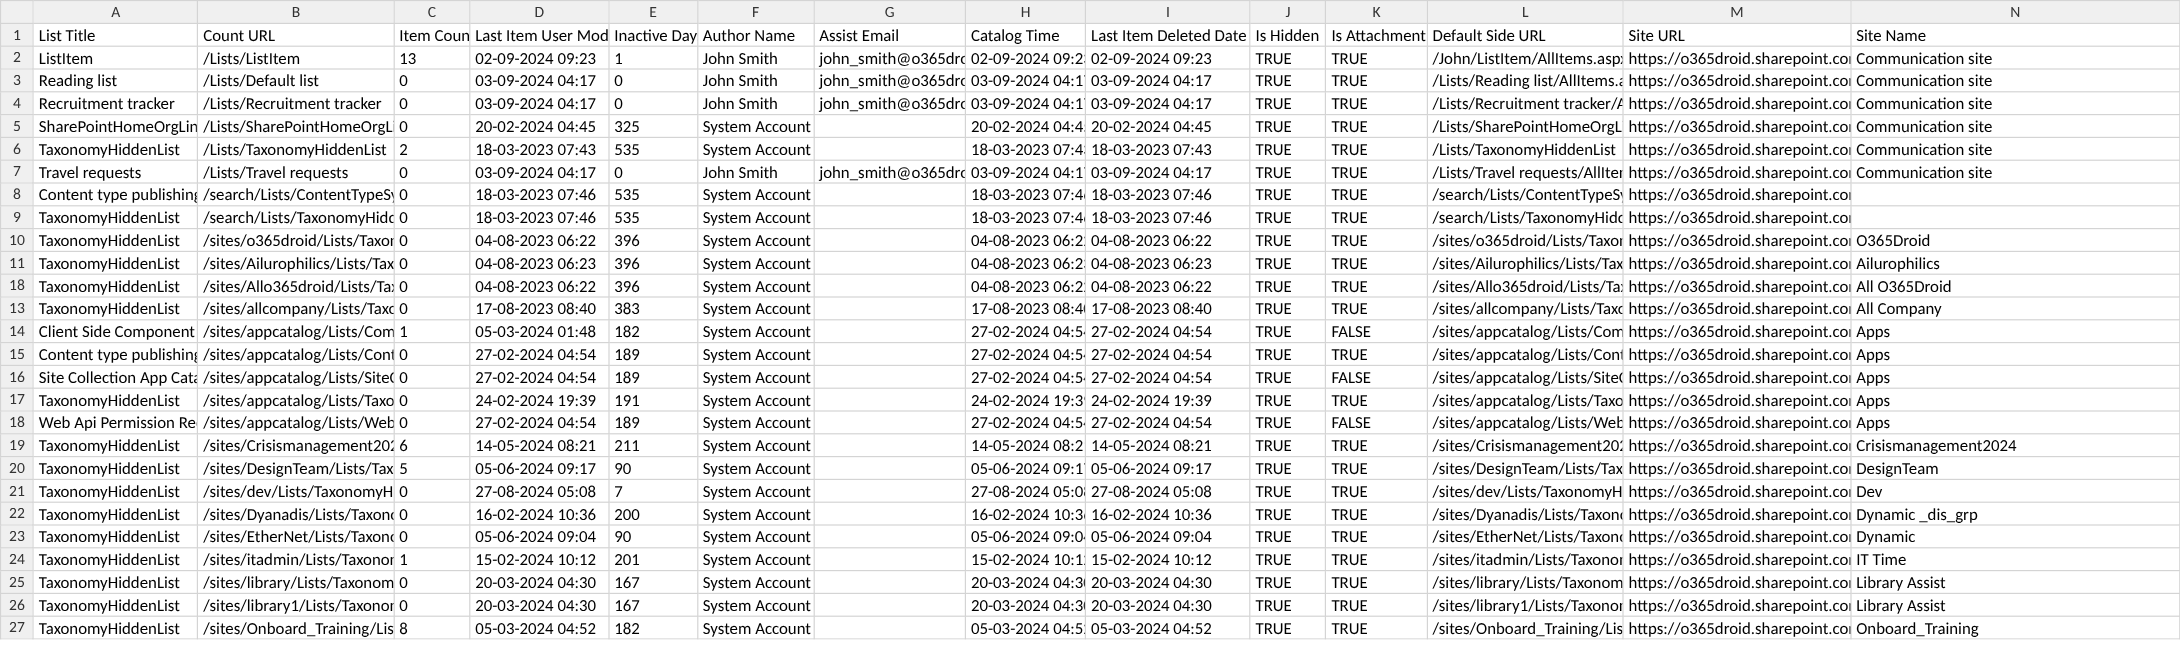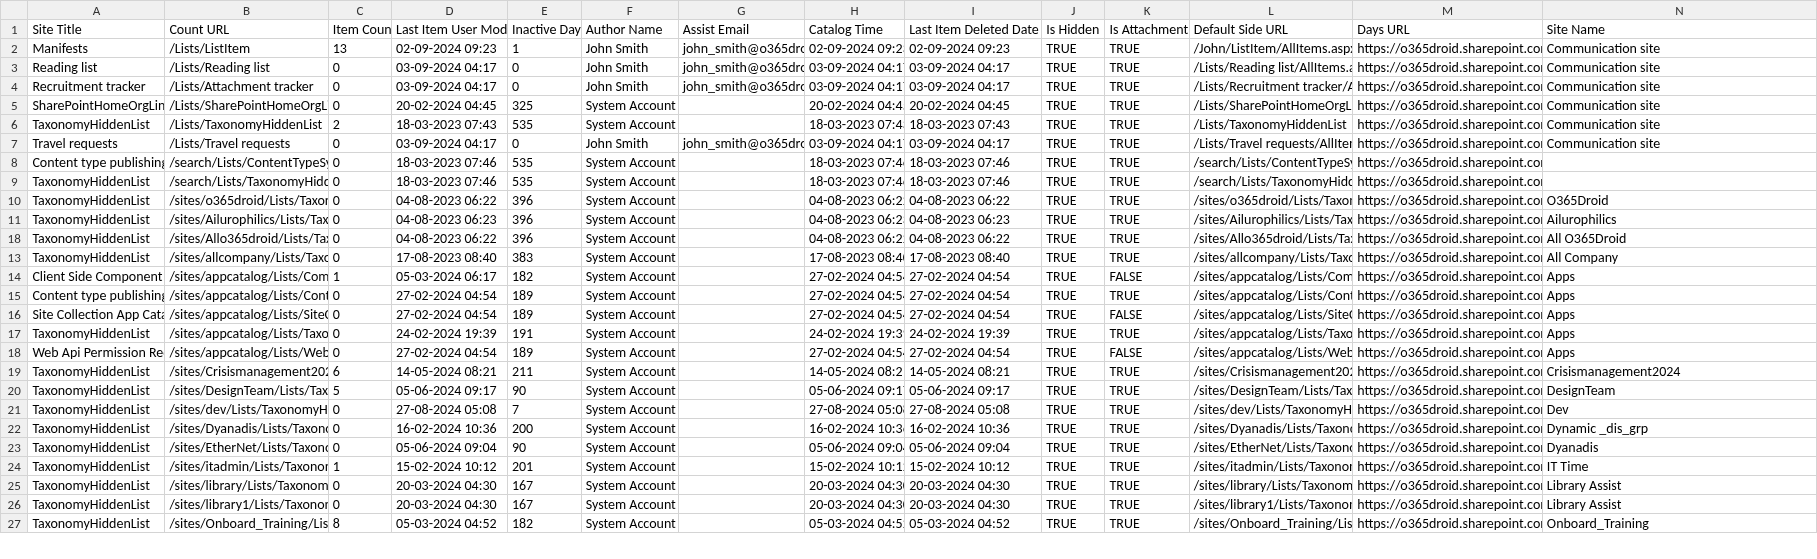--- a/index.html
+++ b/index.html
@@ -60,73 +60,73 @@
         <th>J</th>
         <th>K</th>
         <th>L</th>
         <th>M</th>
         <th>N</th>
       </tr>
   </thead>
   <tbody>
       <tr>
         <td class="rowhdr">1</td>
-        <td>Site Title</td>
+        <td>List Title</td>
         <td>Count URL</td>
         <td>Item Count</td>
         <td>Last Item User Modified Date</td>
         <td>Inactive Days</td>
         <td>Author Name</td>
         <td>Assist Email</td>
         <td>Catalog Time</td>
         <td>Last Item Deleted Date</td>
         <td>Is Hidden</td>
         <td>Is Attachment Enabled</td>
         <td>Default Side URL</td>
-        <td>Days URL</td>
+        <td>Site URL</td>
         <td>Site Name</td>
       </tr>
       <tr>
         <td class="rowhdr">2</td>
-        <td>Manifests</td>
+        <td>ListItem</td>
         <td>/Lists/ListItem</td>
         <td class="num">13</td>
         <td class="num">02-09-2024 09:23</td>
         <td class="num">1</td>
         <td>John Smith</td>
         <td>john_smith@o365droid.com</td>
         <td>02-09-2024 09:23</td>
         <td class="num">02-09-2024 09:23</td>
         <td class="num">TRUE</td>
         <td class="num">TRUE</td>
         <td>/John/ListItem/AllItems.aspx</td>
         <td>https://o365droid.sharepoint.com</td>
         <td>Communication site</td>
       </tr>
       <tr>
         <td class="rowhdr">3</td>
         <td>Reading list</td>
-        <td>/Lists/Reading list</td>
+        <td>/Lists/Default list</td>
         <td class="num">0</td>
         <td class="num">03-09-2024 04:17</td>
         <td class="num">0</td>
         <td>John Smith</td>
         <td>john_smith@o365droid.com</td>
         <td>03-09-2024 04:17</td>
         <td class="num">03-09-2024 04:17</td>
         <td class="num">TRUE</td>
         <td class="num">TRUE</td>
         <td>/Lists/Reading list/AllItems.aspx</td>
         <td>https://o365droid.sharepoint.com</td>
         <td>Communication site</td>
       </tr>
       <tr>
         <td class="rowhdr">4</td>
         <td>Recruitment tracker</td>
-        <td>/Lists/Attachment tracker</td>
+        <td>/Lists/Recruitment tracker</td>
         <td class="num">0</td>
         <td class="num">03-09-2024 04:17</td>
         <td class="num">0</td>
         <td>John Smith</td>
         <td>john_smith@o365droid.com</td>
         <td>03-09-2024 04:17</td>
         <td class="num">03-09-2024 04:17</td>
         <td class="num">TRUE</td>
         <td class="num">TRUE</td>
         <td>/Lists/Recruitment tracker/AllItems.aspx</td>
@@ -284,21 +284,21 @@
         <td class="num">TRUE</td>
         <td>/sites/allcompany/Lists/TaxonomyHiddenList</td>
         <td>https://o365droid.sharepoint.com</td>
         <td>All Company</td>
       </tr>
       <tr>
         <td class="rowhdr">14</td>
         <td>Client Side Component Manifests</td>
         <td>/sites/appcatalog/Lists/ComponentManifests</td>
         <td class="num">1</td>
-        <td class="num">05-03-2024 06:17</td>
+        <td class="num">05-03-2024 01:48</td>
         <td class="num">182</td>
         <td>System Account</td>
         <td></td>
         <td>27-02-2024 04:54</td>
         <td class="num">27-02-2024 04:54</td>
         <td class="num">TRUE</td>
         <td class="num">FALSE</td>
         <td>/sites/appcatalog/Lists/ComponentManifests</td>
         <td>https://o365droid.sharepoint.com</td>
         <td>Apps</td>
@@ -447,21 +447,21 @@
         <td class="num">05-06-2024 09:04</td>
         <td class="num">90</td>
         <td>System Account</td>
         <td></td>
         <td>05-06-2024 09:04</td>
         <td class="num">05-06-2024 09:04</td>
         <td class="num">TRUE</td>
         <td class="num">TRUE</td>
         <td>/sites/EtherNet/Lists/TaxonomyHiddenList</td>
         <td>https://o365droid.sharepoint.com</td>
-        <td>Dyanadis</td>
+        <td>Dynamic</td>
       </tr>
       <tr>
         <td class="rowhdr">24</td>
         <td>TaxonomyHiddenList</td>
         <td>/sites/itadmin/Lists/TaxonomyHiddenList</td>
         <td class="num">1</td>
         <td class="num">15-02-2024 10:12</td>
         <td class="num">201</td>
         <td>System Account</td>
         <td></td>

